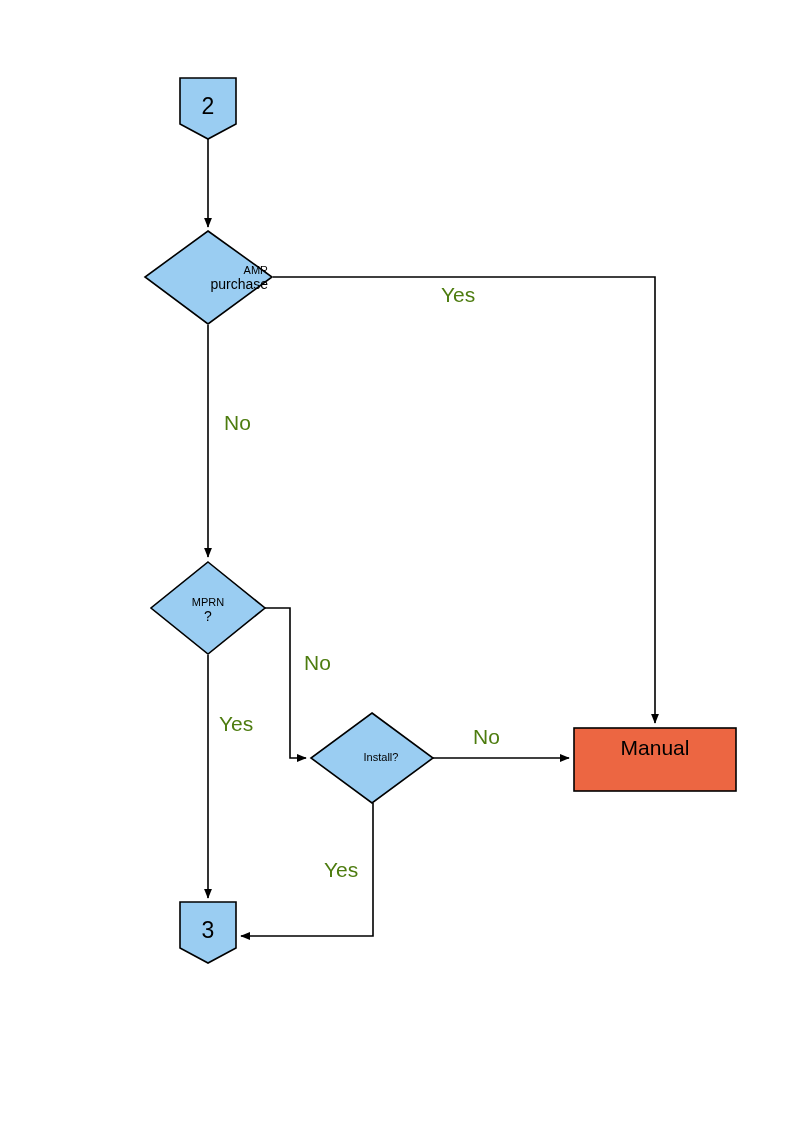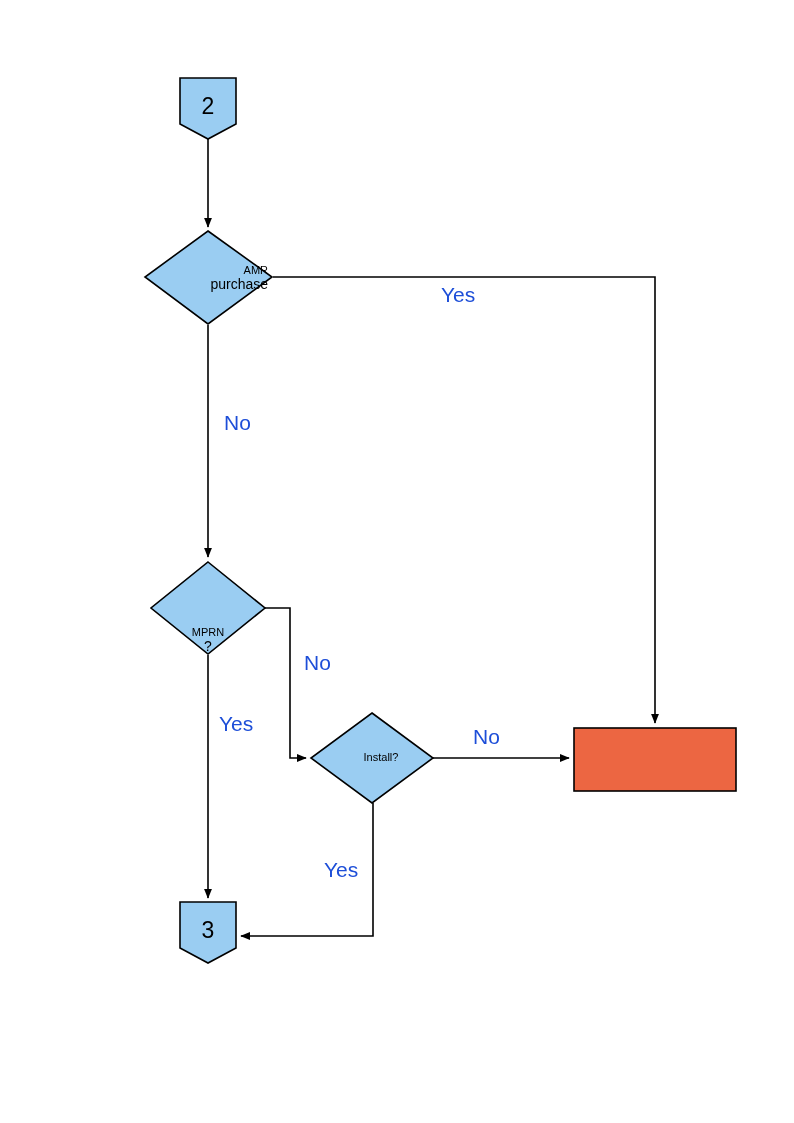--- a/index.html
+++ b/index.html
@@ -21,21 +21,21 @@
     position: absolute;
     left: 0;
     top: 0;
     width: 794px;
     height: 1123px;
   }
   .edge-label {
     position: absolute;
     font-family: "Liberation Sans", sans-serif;
     font-size: 21px;
-    color: #1d4ed8;
+    color: #4d7c0f;
     white-space: nowrap;
     line-height: 1;
   }
   .node-label {
     position: absolute;
     font-family: "Liberation Sans", sans-serif;
     color: #000000;
     text-align: center;
     white-space: nowrap;
     line-height: 1.05;
@@ -95,30 +95,31 @@
     <polygon points="180,902 236,902 236,948 208,963 180,948" fill="#9ACDF2" stroke="#000000" stroke-width="1.6"></polygon>
   </svg>
 
   <div class="node-label lbl-terminal" style="left:180px; top:94px; width:56px;">2</div>
 
   <div class="node-label" style="left:148px; top:265px; width:120px;text-align:right;">
     <div class="lbl-decision-main">AMR</div>
     <div class="lbl-decision-sub">purchase</div>
   </div>
 
-  <div class="node-label" style="left:148px; top:627px; width:120px;">
+  <div class="node-label" style="left:148px; top:597px; width:120px;">
     <div class="lbl-decision-main">MPRN</div>
     <div class="lbl-decision-sub">?</div>
   </div>
 
   <div class="node-label" style="left:312px; top:752px; width:120px;padding-left:9px;">
     <div class="lbl-decision-main">Install?</div>
   </div>
 
   <div class="node-label lbl-process" style="left:574px; top:735px; width:162px;">
+    <div>Manual</div>
   </div>
 
   <div class="node-label lbl-terminal" style="left:180px; top:918px; width:56px;">3</div>
 
   <div class="edge-label" style="left:441px; top:284px;">Yes</div>
 
   <div class="edge-label" style="left:224px; top:412px;">No</div>
 
   <div class="edge-label" style="left:304px; top:652px;">No</div>
 

